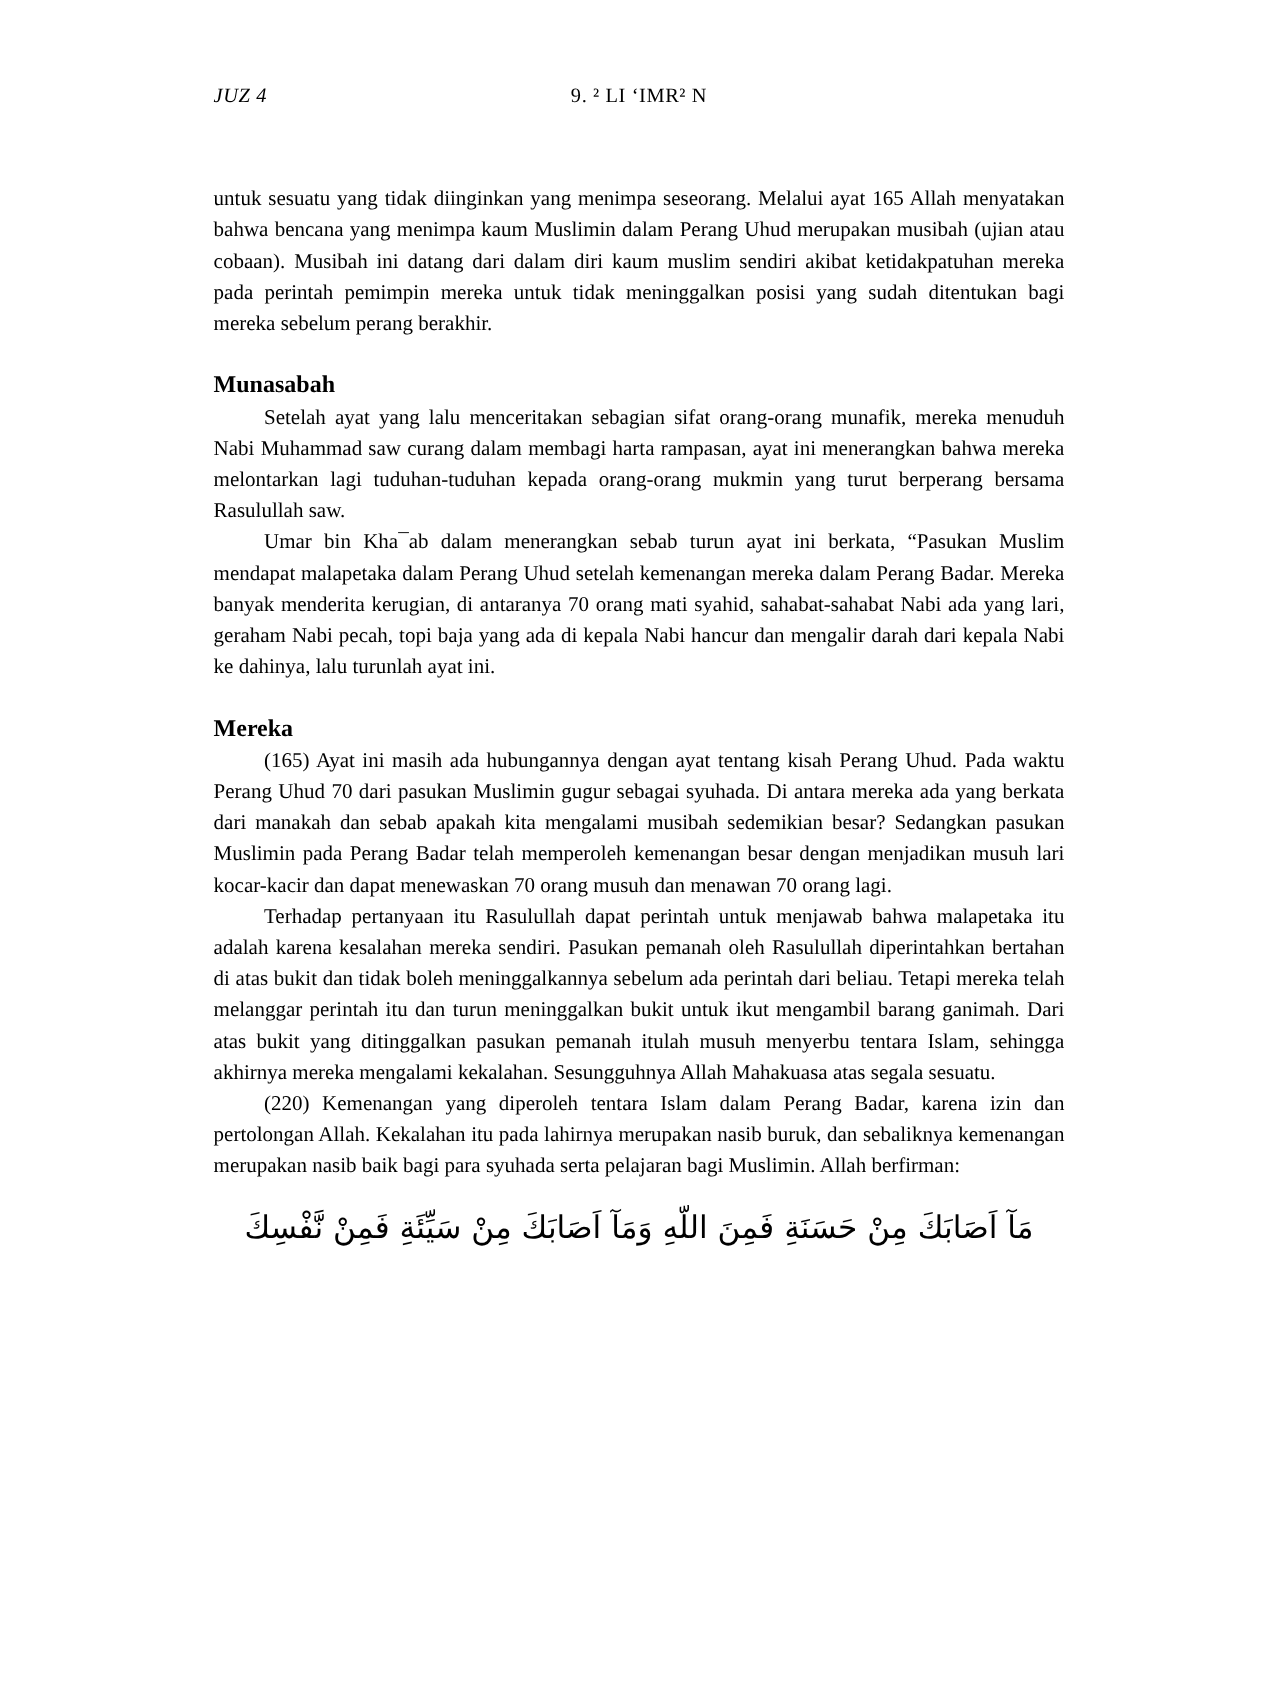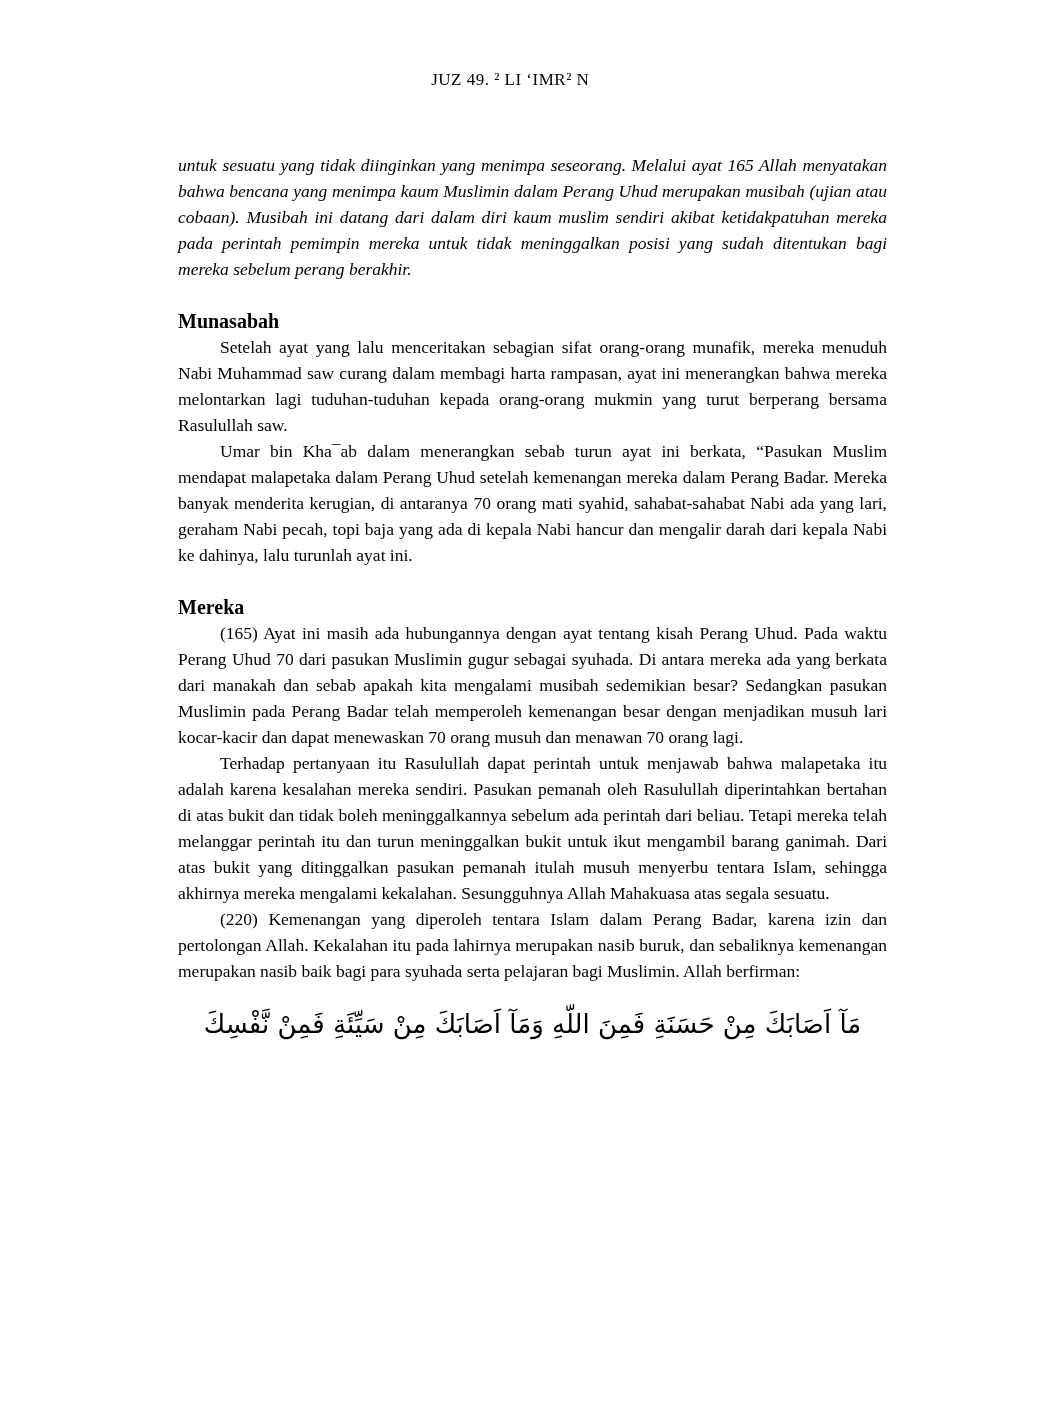--- a/index.html
+++ b/index.html
@@ -23,35 +23,34 @@
     width: 709px;
   }
   .header {
     display: grid;
     grid-template-columns: 1fr auto 1fr;
     align-items: baseline;
     font-size: 17px;
     letter-spacing: 0.5px;
     margin-bottom: 62px;
   }
-  .header .h-left   { text-align: right; }
+  .header .h-left   { text-align: left; font-style: italic; }
   .header .h-center { text-align: center; }
   .header .h-right  { text-align: right; font-size: 21px; letter-spacing: 0; }
   .body-text {
     font-size: 17.5px;
     line-height: 26px;
     text-align: justify;
   }
   .body-text p {
     margin: 0;
     text-indent: 42px;
   }
   .body-text p.no-indent {
     text-indent: 0;
-    font-style: italic;
   }
   .body-text h3 {
     margin: 26px 0 0 0;
     font-size: 20px;
     line-height: 26px;
     font-weight: bold;
   }
   .arabic-line {
     margin-top: 20px;
     text-align: center;

